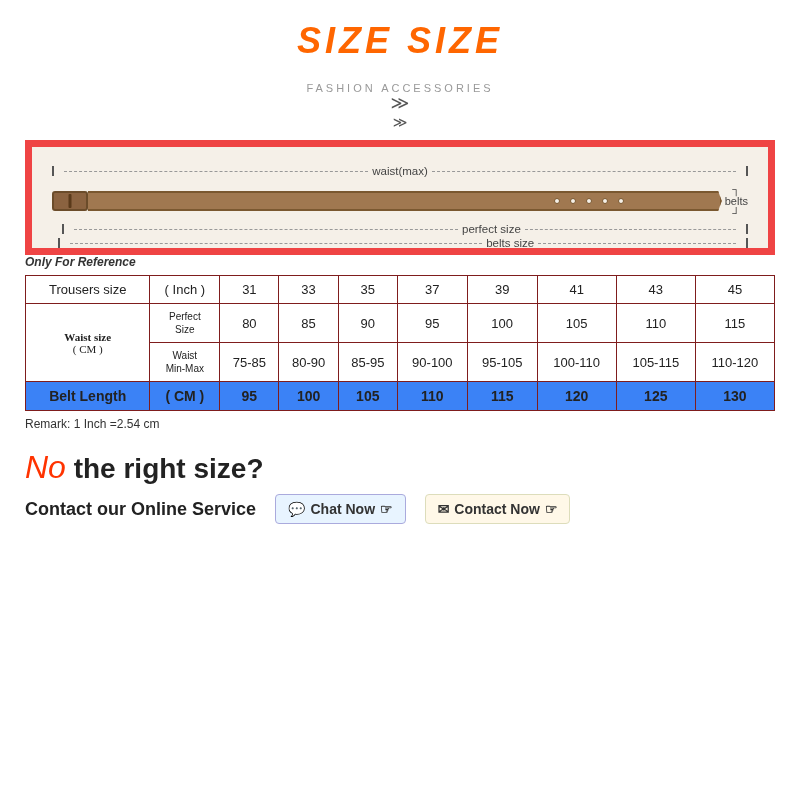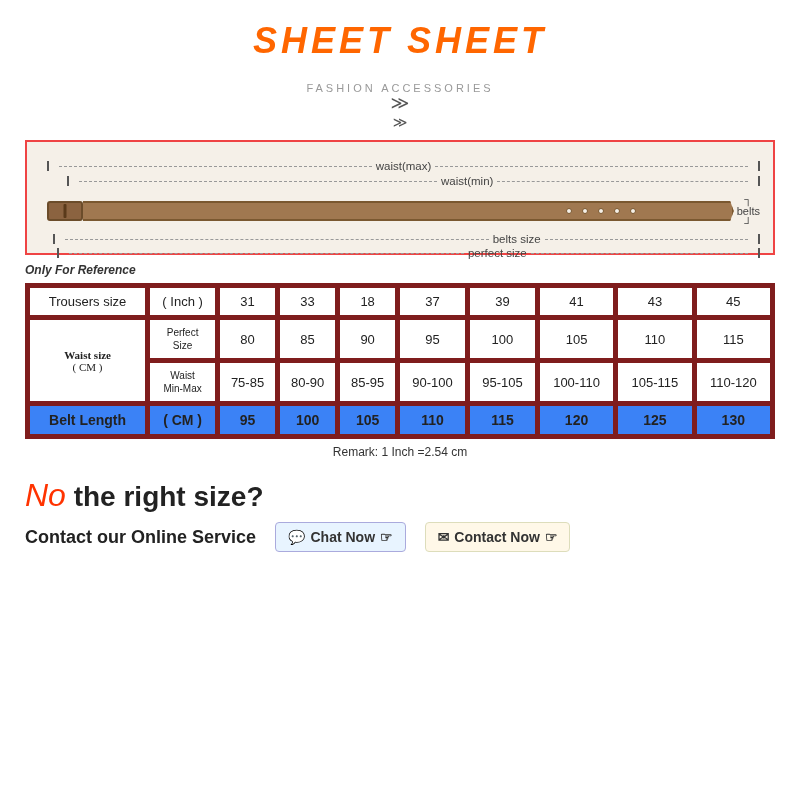--- a/index.html
+++ b/index.html
@@ -33,23 +33,23 @@
     .subtitle {
       font-size: 11px;
       color: #999;
       letter-spacing: 3px;
       margin-top: 20px;
     }
 
     
     .belt-diagram {
       background: #f5f0e8;
-      border: 2px solid #ef4444;
-      padding: 18px 13px 14px 20px;
-      margin: 10px 0 8px 0;
+      border: 7px solid #ef4444;
+      padding: 18px 20px 14px 20px;
+      margin: 10px 0 0 0;
       position: relative;
       height: 115px;
     }
     .belt-row {
       display: flex;
       align-items: center;
       margin-bottom: 2px;
       font-size: 12px;
       color: #333;
       position: relative;
@@ -152,21 +152,21 @@
     
     .size-table {
       width: 100%;
       border-collapse: collapse;
       font-size: 13px;
       border: 1px solid #bbb;
       margin-bottom: 6px;
     }
     .size-table th,
     .size-table td {
-      border: 5px solid #7f1d1d;
+      border: 1px solid #7f1d1d;
       text-align: center;
       padding: 6px 3px;
       color: #222;
     }
     .size-table thead tr {
       background: #fff;
     }
     .header-row th {
       font-weight: normal;
       font-size: 13px;
@@ -190,21 +190,20 @@
       line-height: 1.3;
     }
     .belt-length-row td {
       font-weight: bold;
       font-size: 14px;
     }
     .remark {
       font-size: 12px;
       color: #333;
       margin-bottom: 18px;
-      text-align: center;
     }
 
     
     .no-size-section {
       margin-top: 8px;
     }
     .no-size-title {
       font-size: 28px;
       font-weight: bold;
       color: #222;
@@ -253,92 +252,85 @@
       color: #333;
       cursor: pointer;
     }
   </style>
 </head>
 <body>
 
 <div class="container">
 
   <div class="header">
-    <div class="title">SHEET SHEET</div>
+    <div class="title">SIZE SIZE</div>
     <div class="subtitle">FASHION ACCESSORIES</div>
     <div style="text-align:center; font-size:18px; color:#555; line-height:1;">
       <span>≫</span><br>
       <span style="font-size:14px;">≫</span>
     </div>
   </div>
 
   <div class="belt-diagram">
 
     <div class="belt-row" style="margin-bottom:3px;">
       <span class="tick-left"></span>
       <span class="dotted-line"></span>
       <span class="label-text">waist(max)</span>
       <span class="dotted-line-right"></span>
       <span class="tick-right"></span>
     </div>
 
-    <div class="belt-row" style="margin-bottom:2px; padding-left:20px;">
-      <span class="tick-left"></span>
-      <span class="dotted-line"></span>
-      <span class="label-text">waist(min)</span>
-      <span class="dotted-line-right" style="flex:0.7;"></span>
-      <span class="tick-right"></span>
-    </div>
 
     <div class="belt-graphic-row">
       <div class="belt-buckle"></div>
       <div class="belt-body">
         <div class="belt-holes">
           <div class="belt-hole"></div>
           <div class="belt-hole"></div>
           <div class="belt-hole"></div>
           <div class="belt-hole"></div>
           <div class="belt-hole"></div>
         </div>
       </div>
       <div class="belt-end"></div>
       <div style="display:flex;flex-direction:column;align-items:center;margin-left:3px;font-size:11px;color:#444;">
         <span>┐</span>
         <span style="font-size:11px;">belts</span>
         <span>┘</span>
       </div>
     </div>
 
+    <div class="belt-row" style="margin-bottom:2px; padding-left:10px;">
+      <span class="tick-left"></span>
+      <span class="dotted-line"></span>
+      <span class="label-text">perfect size</span>
+      <span class="dotted-line-right" style="flex:0.55;"></span>
+      <span class="tick-right"></span>
+    </div>
+
     <div class="belt-row" style="padding-left:6px;">
       <span class="tick-left"></span>
       <span class="dotted-line"></span>
       <span class="label-text">belts size</span>
       <span class="dotted-line-right" style="flex:0.48;"></span>
-      <span class="tick-right"></span>
-    </div>
-
-    <div class="belt-row" style="margin-bottom:2px; padding-left:10px;">
-      <span class="tick-left"></span>
-      <span class="dotted-line"></span>
-      <span class="label-text">perfect size</span>
-      <span class="dotted-line-right" style="flex:0.55;"></span>
       <span class="tick-right"></span>
     </div>
   </div>
 
   <div class="reference-note">Only For Reference</div>
 
   <table class="size-table">
     <thead>
       <tr class="header-row">
         <th class="col-label">Trousers size</th>
         <th class="col-inch">( Inch )</th>
         <th>31</th>
         <th>33</th>
-        <th>18</th>
+        <th>35</th>
         <th>37</th>
         <th>39</th>
         <th>41</th>
         <th>43</th>
         <th>45</th>
       </tr>
     </thead>
     <tbody>
       <tr>
         <td rowspan="2" class="waist-label-cell">Waist size<br><span style="font-weight:normal;">( CM )</span></td>

